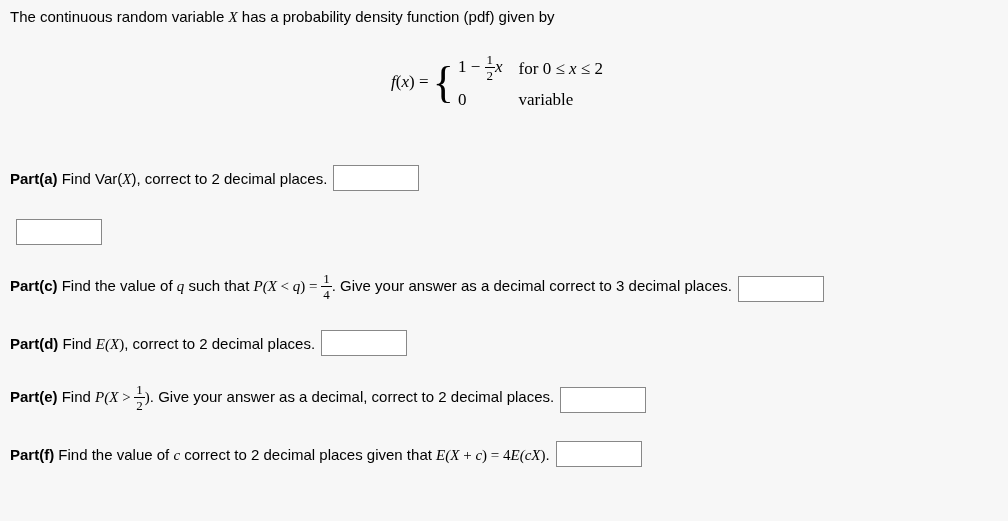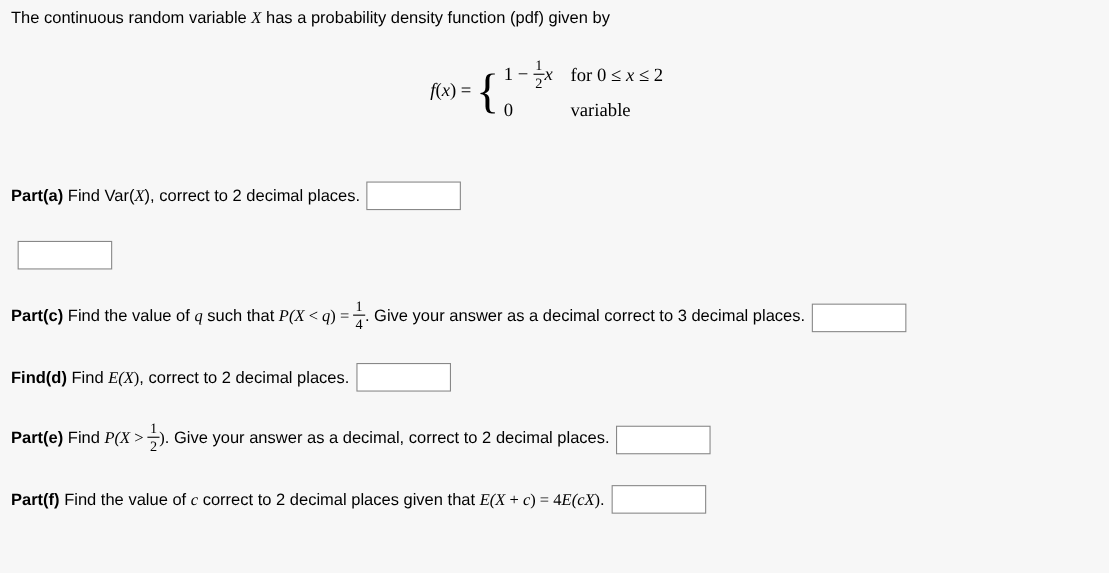--- a/index.html
+++ b/index.html
@@ -150,21 +150,21 @@
 
 <div class="question-row">
   <span class="question-text">
     <span class="bold">Part(c)</span><span> Find the value of </span><span class="mathit">q</span><span> such that </span><span class="mathit">P(</span><span class="mathit">X</span><span class="mathrm"> &lt; </span><span class="mathit">q</span><span class="mathrm">) = </span><span class="frac"><span class="num">1</span><span class="den">4</span></span><span>. Give your answer as a decimal correct to 3 decimal places.</span>
   </span>
   <input class="answer" type="text" style="">
 </div>
 
 <div class="question-row">
   <span class="question-text">
-    <span class="bold">Find(d)</span><span> Find </span><span class="mathit">E(</span><span class="mathit">X</span><span class="mathrm">)</span><span>, correct to 2 decimal places.</span>
+    <span class="bold">Part(d)</span><span> Find </span><span class="mathit">E(</span><span class="mathit">X</span><span class="mathrm">)</span><span>, correct to 2 decimal places.</span>
   </span>
   <input class="answer" type="text" style="">
 </div>
 
 <div class="question-row">
   <span class="question-text">
     <span class="bold">Part(e)</span><span> Find </span><span class="mathit">P(</span><span class="mathit">X</span><span class="mathrm"> &gt; </span><span class="frac"><span class="num">1</span><span class="den">2</span></span><span class="mathrm">)</span><span>. Give your answer as a decimal, correct to 2 decimal places.</span>
   </span>
   <input class="answer" type="text" style="">
 </div>

